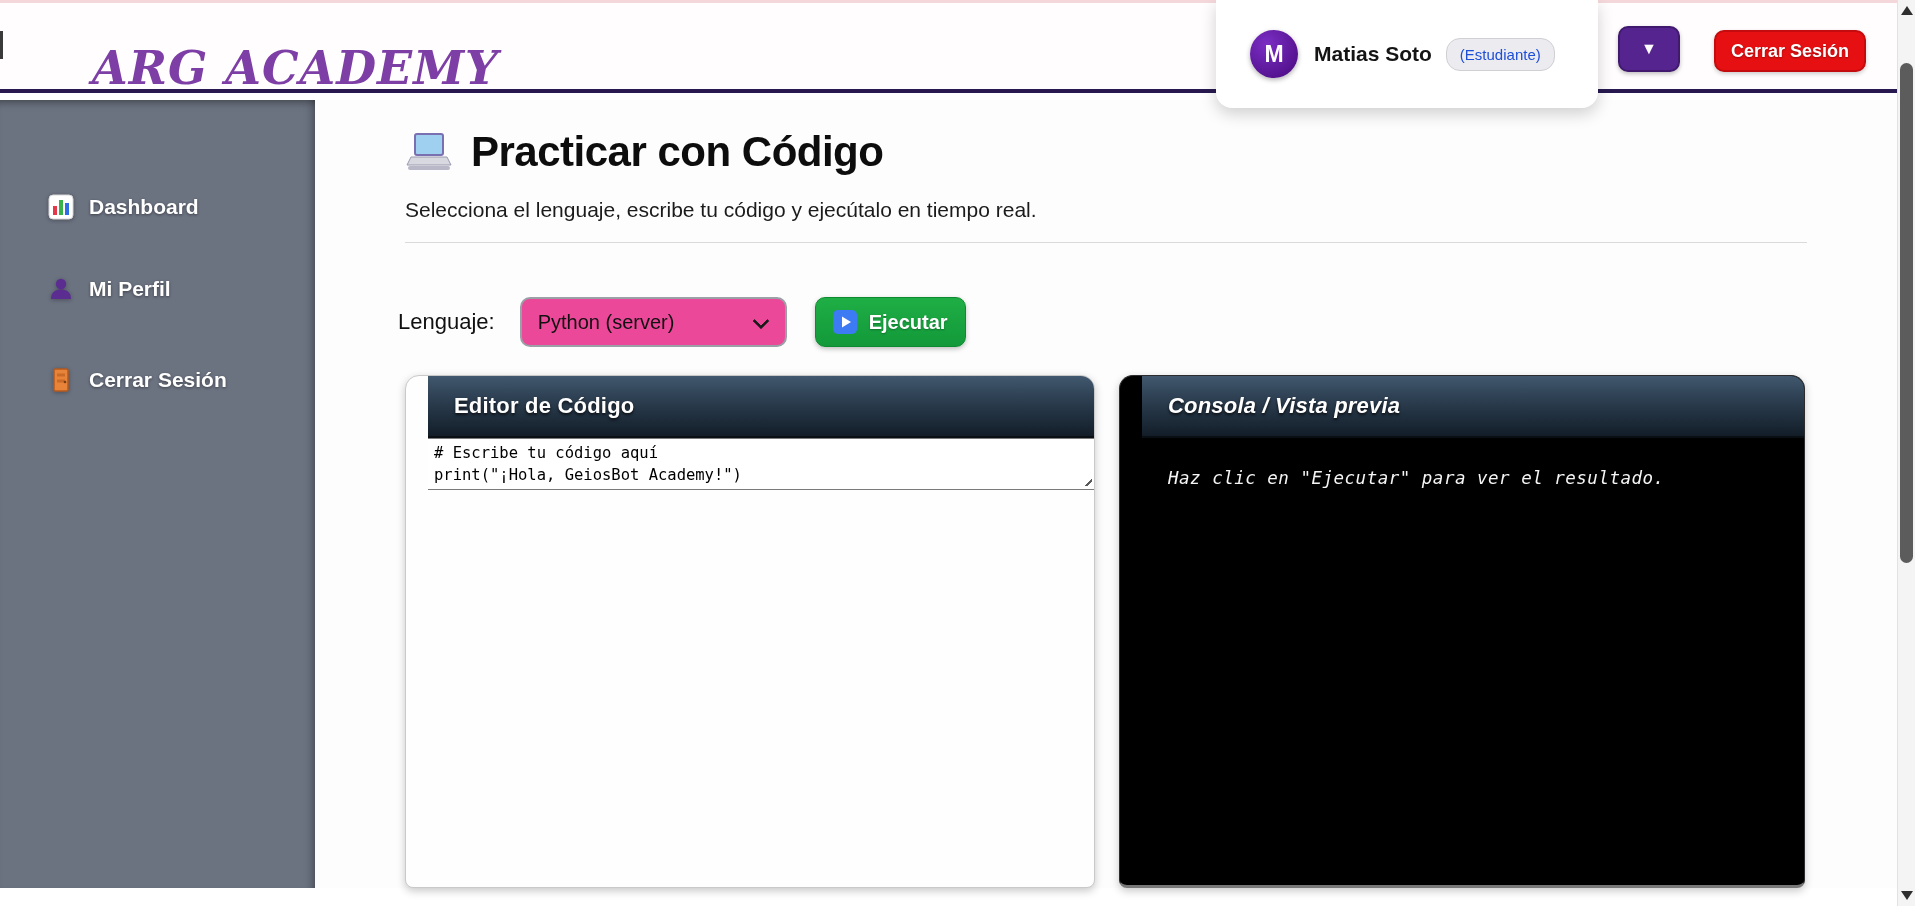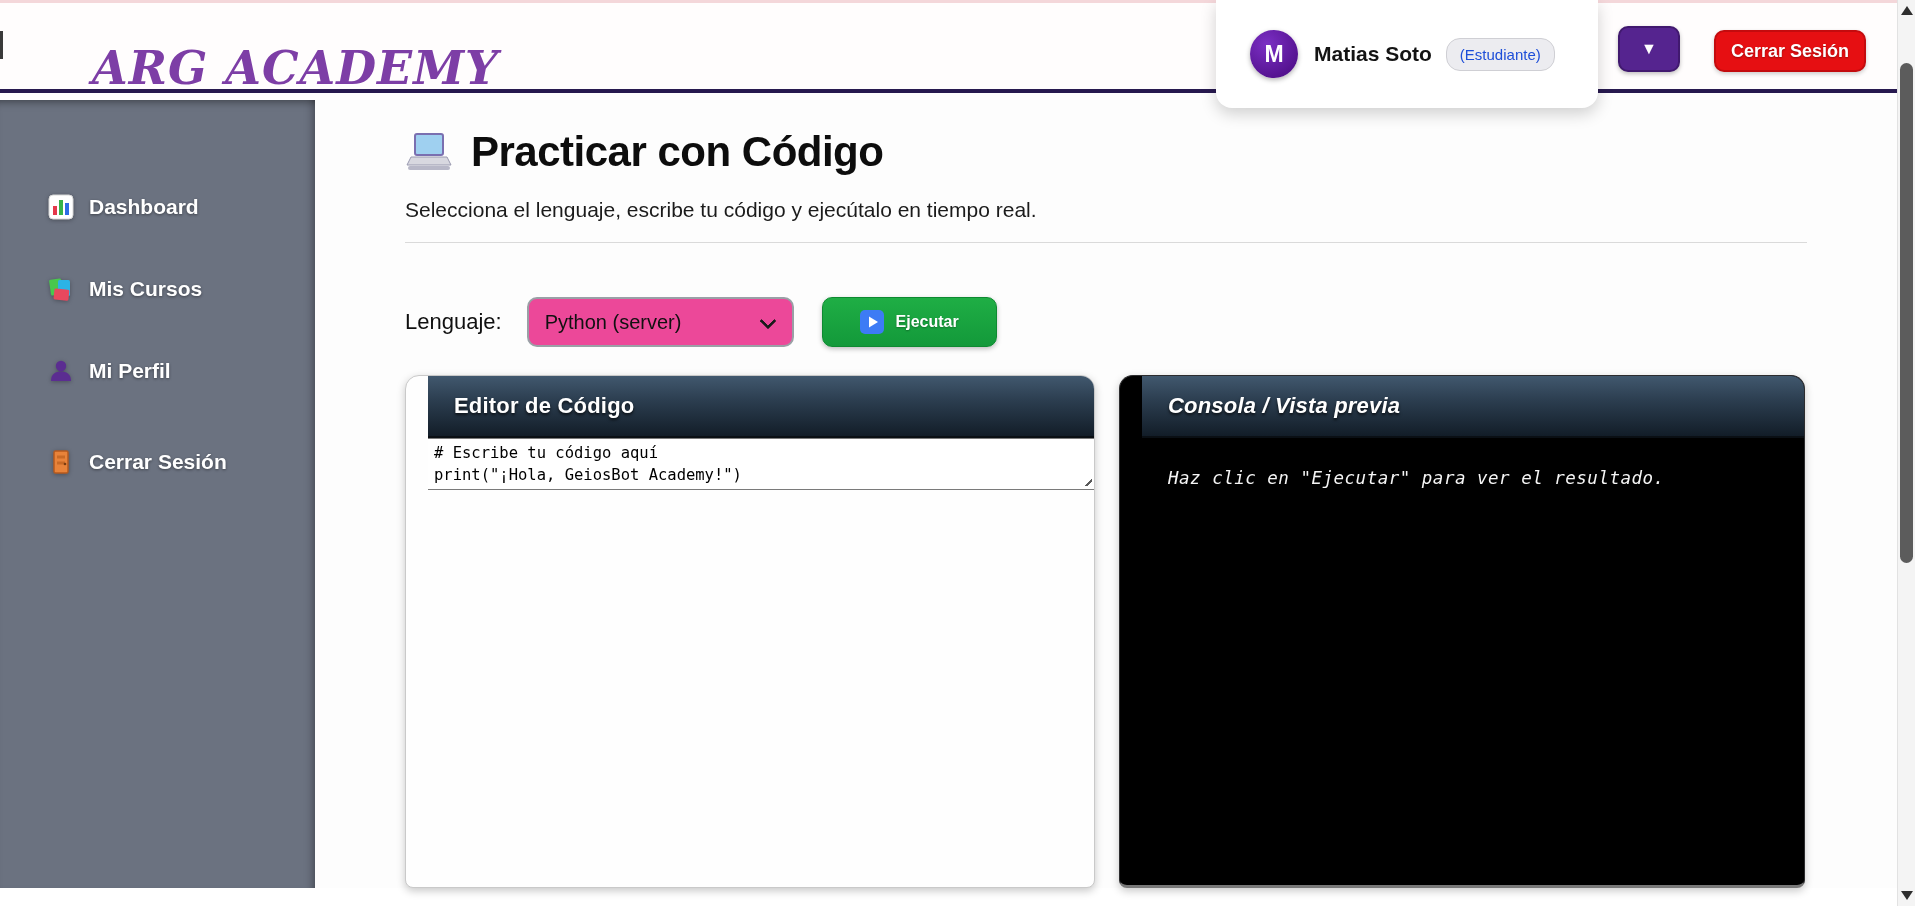--- a/index.html
+++ b/index.html
@@ -45,33 +45,33 @@
   .side-item svg { flex:0 0 auto; filter:drop-shadow(0 1px 2px rgba(0,0,0,.3)); }
 
   
   .content { position:absolute; left:315px; top:100px; width:1582px; height:788px; background:#fdfdfd; }
   .title-row { position:absolute; left:90px; top:28px; display:flex; align-items:center; gap:18px; }
   .page-title { font-size:42px; font-weight:700; color:#0d0d0d; letter-spacing:-0.5px; }
   .subtitle { position:absolute; left:90px; top:98px; font-size:21px; color:#1b1b1b; }
   .divider { position:absolute; left:90px; top:142px; width:1402px; height:0;
              border-top:1px solid #dadada; }
 
-  .controls { position:absolute; left:90px; top:197px; display:flex; align-items:center; }
+  .controls { position:absolute; left:83px; top:197px; display:flex; align-items:center; }
   .lang-label { font-size:22px; color:#101010; }
   .lang-select { margin-left:25px; width:267px; height:50px; background:#ec4899;
                  border:2px solid #9aa0a6; border-radius:10px; display:flex; align-items:center;
                  padding:0 16px; font-size:20px; color:#111; cursor:pointer; position:relative; }
   .chevron { position:absolute; right:18px; top:16px; width:12px; height:12px;
              border-right:3px solid #1a1a1a; border-bottom:3px solid #1a1a1a;
              transform:rotate(45deg); border-radius:1px; }
-  .run-btn { margin-left:28px; width:175px; height:50px; border-radius:10px;
+  .run-btn { margin-left:28px; width:151px; height:50px; border-radius:10px;
              background:linear-gradient(180deg,#1fae45 0%, #13993a 100%);
              border:1px solid #0e8a31; box-shadow:0 2px 5px rgba(0,0,0,.25);
              display:flex; align-items:center; justify-content:center; gap:12px;
-             color:#fff; font-size:16px; font-weight:700; cursor:pointer;
+             color:#fff; font-size:20px; font-weight:700; cursor:pointer;
              text-shadow:0 1px 2px rgba(0,0,0,.3); }
 
   
   .panel { position:absolute; top:275px; height:513px; border-radius:14px 14px 8px 8px;
            box-shadow:0 3px 9px rgba(0,0,0,.22); overflow:hidden;padding-left:22px; }
   .panel.editor { left:90px; width:690px; background:#fefefe; border:1px solid #c9c9c9; }
   .panel.console { left:804px; width:686px; background:#000000; border:1px solid #2c2c2e;
                    border-bottom:3px solid #787878;font-style:italic; }
   .panel-head { height:62px; background:linear-gradient(180deg,#41586e 0%, #2c3e50 40%, #121d28 100%);
                 border-bottom:2px solid #0a0f14; color:#fff; font-size:22px; font-weight:700;
@@ -127,28 +127,20 @@
     <svg width="26" height="26" viewBox="0 0 26 26">
       <rect x="1" y="1" width="24" height="24" rx="4" fill="#ffffff" stroke="#d8d8d8"></rect>
       <rect x="5" y="12" width="4" height="9" fill="#e4394b"></rect>
       <rect x="11" y="6" width="4" height="15" fill="#37b34a"></rect>
       <rect x="17" y="9" width="4" height="12" fill="#2e6de5"></rect>
     </svg>
     <span>Dashboard</span>
   </div>
   <div class="side-item">
     <svg width="26" height="26" viewBox="0 0 26 26">
-      <rect x="2" y="3" width="12" height="16" rx="1.5" fill="#49c84d" transform="rotate(-8 8 11)"></rect>
-      <rect x="10" y="4" width="12" height="16" rx="1.5" fill="#2bb3e6"></rect>
-      <rect x="6" y="13" width="15" height="11" rx="1.5" fill="#e8485e" transform="rotate(6 13 18)"></rect>
-    </svg>
-    <span>Mis Cursos</span>
-  </div>
-  <div class="side-item">
-    <svg width="26" height="26" viewBox="0 0 26 26">
       <circle cx="13" cy="8" r="5.2" fill="#5b2d91"></circle>
       <path d="M3 23 C3 15.5 8 13.5 13 13.5 C18 13.5 23 15.5 23 23 Z" fill="#5b2d91"></path>
     </svg>
     <span>Mi Perfil</span>
   </div>
   <div class="side-item logout">
     <svg width="26" height="26" viewBox="0 0 26 26">
       <rect x="6" y="2" width="14" height="22" rx="1.5" fill="#e8833a" stroke="#b55a1e" stroke-width="1.5"></rect>
       <rect x="9" y="6.5" width="8" height="3" fill="#c96a26"></rect>
       <rect x="9" y="12.5" width="8" height="3" fill="#c96a26"></rect>

